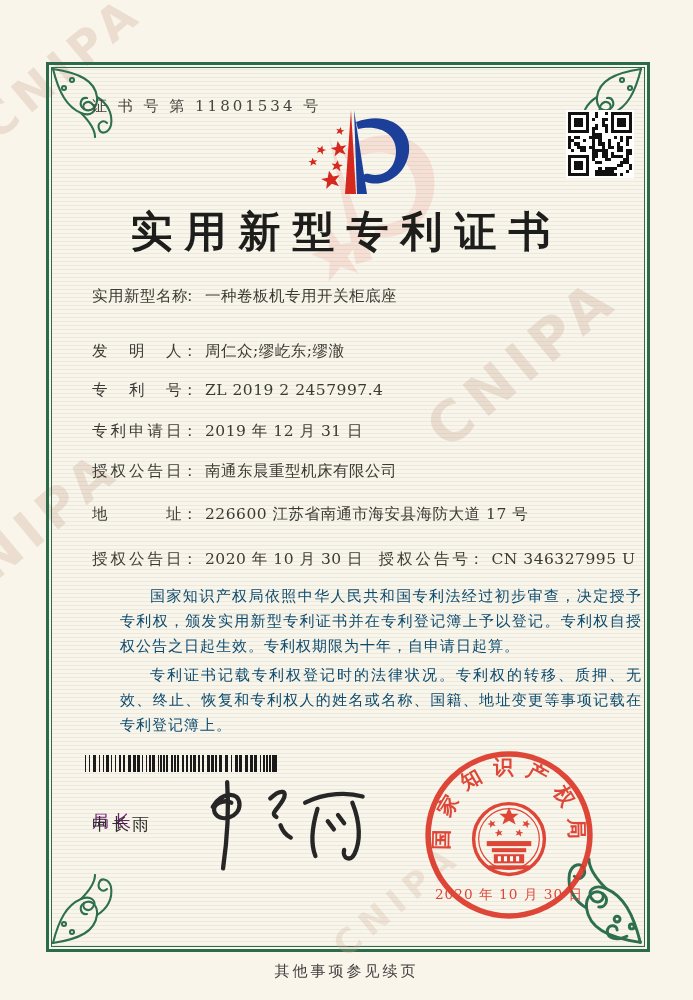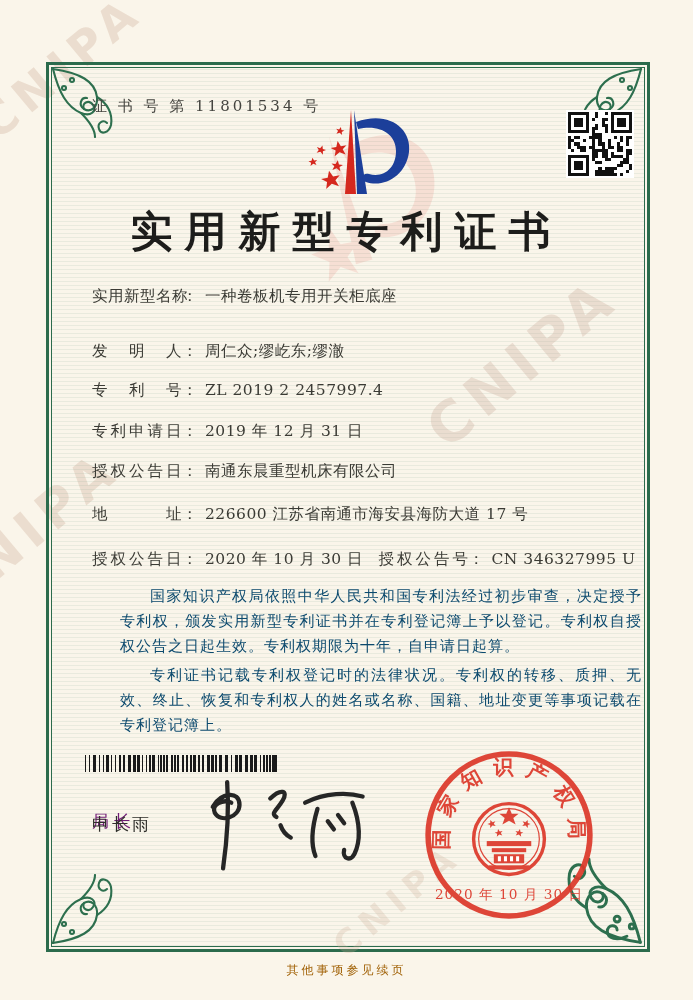--- a/index.html
+++ b/index.html
@@ -36,22 +36,22 @@
   .paras{position:absolute;left:88px;top:584px;width:522px;font-size:15px;line-height:25px;
          letter-spacing:1px;text-align:justify;color:#0c4a6e;margin-left:32px;}
   .paras p{margin:0 0 4px 0;text-indent:2em;}
   .barcode{position:absolute;left:85px;top:755px;width:192px;height:17px;}
   .director{position:absolute;left:92px;top:810px;font-size:17px;letter-spacing:5px;color:#701a75;}
   .director-name{position:absolute;left:92px;top:813px;font-size:17px;letter-spacing:3px;color:#2e2e2a;}
   .sig{position:absolute;left:182px;top:776px;width:195px;height:100px;}
   .seal{position:absolute;left:420px;top:746px;width:178px;height:178px;mix-blend-mode:multiply;opacity:0.93;z-index:5;}
   .footer-page{position:absolute;left:0;top:921px;width:693px;text-align:center;font-size:14px;
                letter-spacing:2px;color:#3c3c36;}
-  .footer-note{position:absolute;left:0;top:962px;width:693px;text-align:center;font-size:12px;
-               letter-spacing:3px;color:#a16207;}
+  .footer-note{position:absolute;left:0;top:962px;width:693px;text-align:center;font-size:15px;
+               letter-spacing:3px;color:#404040;}
 </style>
 </head>
 <body>
 
 <div class="page">
 
   <div class="wm" style="left:-36px;top:40px;font-size:46px;">CNIPA</div>
   <div class="wm wm-inside" style="left:408px;top:330px;font-size:56px;color:rgba(200,165,150,0.30);">CNIPA</div>
   <div class="wm" style="left:-78px;top:500px;font-size:52px;">CNIPA</div>
   <div class="wm wm-inside" style="left:320px;top:880px;font-size:34px;color:rgba(205,172,152,0.26);">CNIPA</div>

